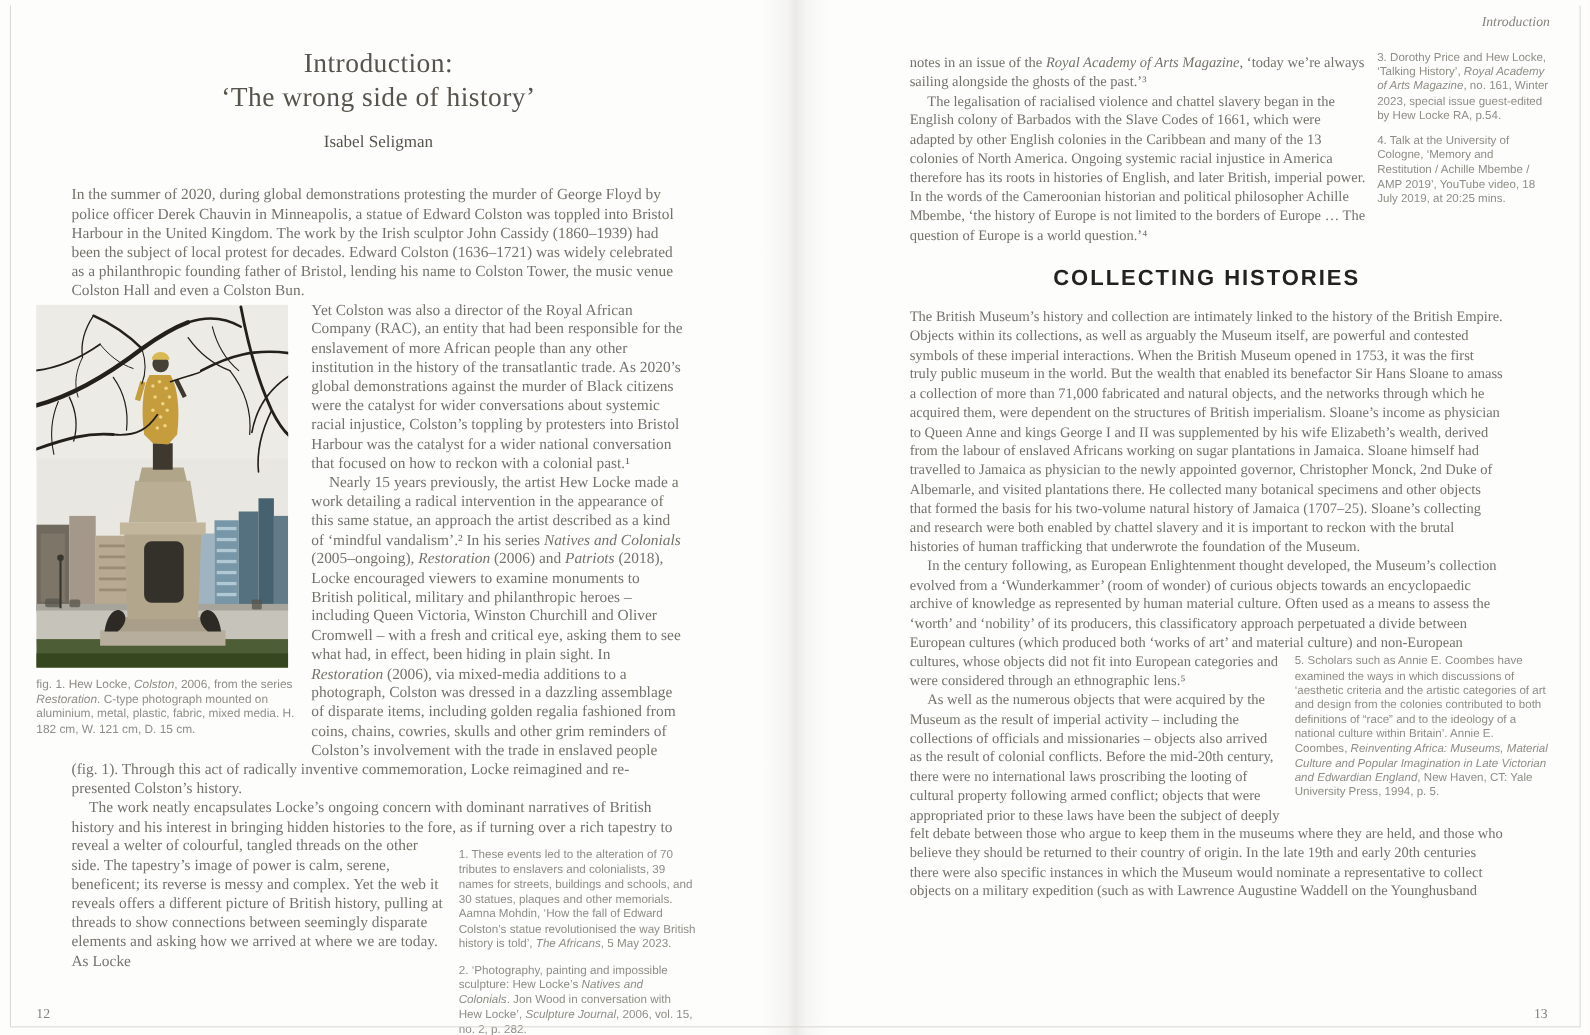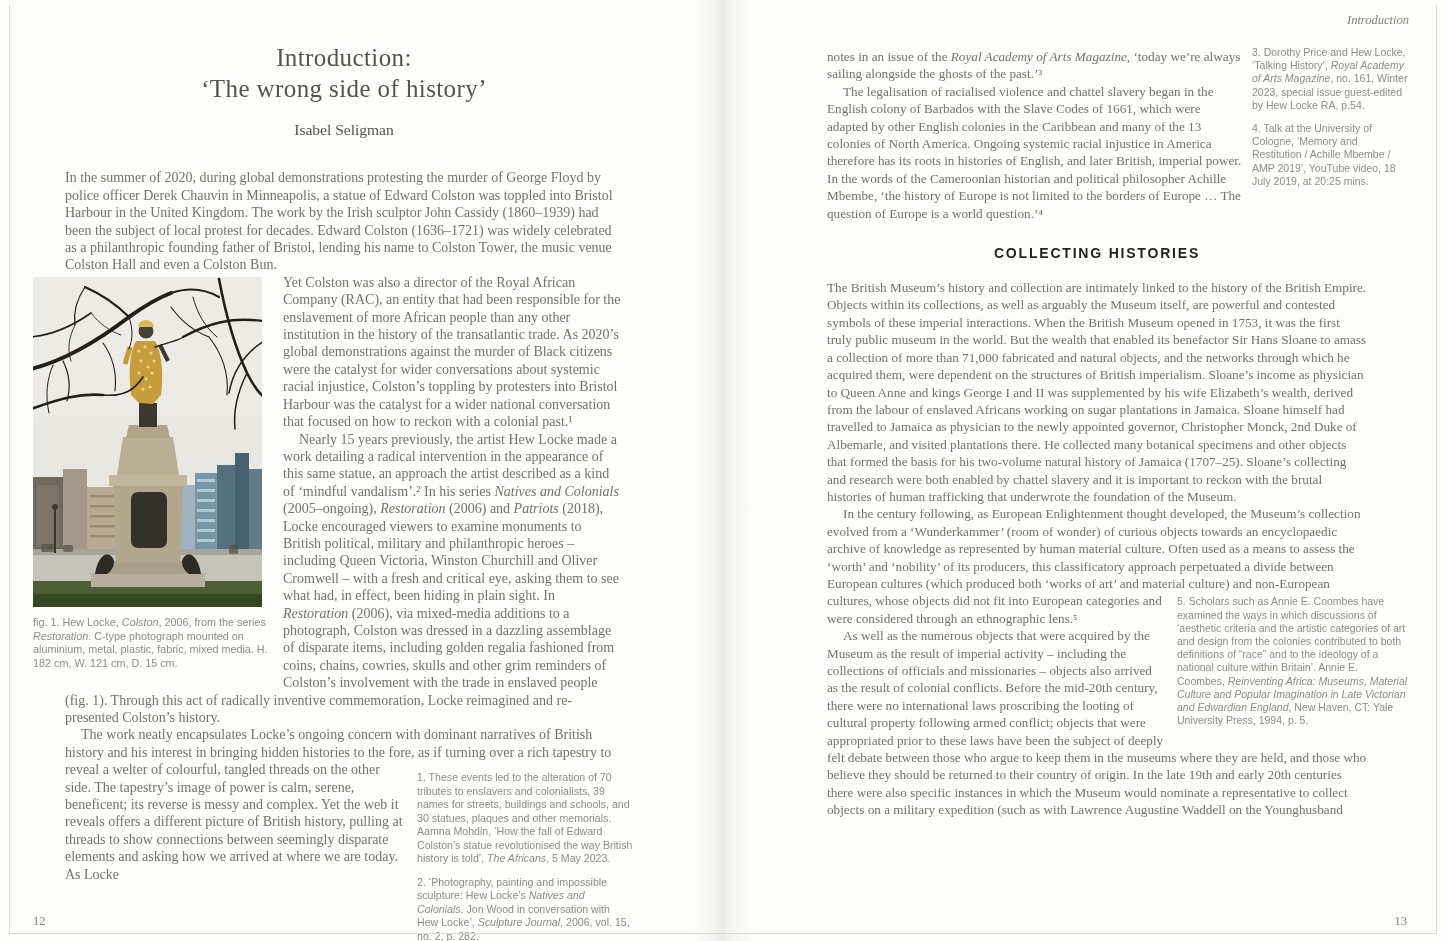--- a/index.html
+++ b/index.html
@@ -87,21 +87,21 @@
     float: right; width: 243px;
     margin: 0 -53px 0 12px;
     padding-top: 90px;
     shape-outside: inset(90px 0 0 0);
     font-family: "Liberation Sans", "DejaVu Sans", sans-serif;
     font-size: 10.5px; line-height: 13.2px; color: var(--note_ink, #8f8d86);
   }
   h2.section {
     margin: 22px 0 17px 0; text-align: center;
     font-family: "Liberation Sans", "DejaVu Sans", sans-serif;
-    font-weight: 700; font-size: 14px; line-height: 18px;
+    font-weight: 700; font-size: 20px; line-height: 18px;
     letter-spacing: 1.8px; color: var(--heading_ink, #24221e);
   }
 </style>
 </head>
 <body>
 
 <div class="spread">
 
   <div class="lp-body">
 

